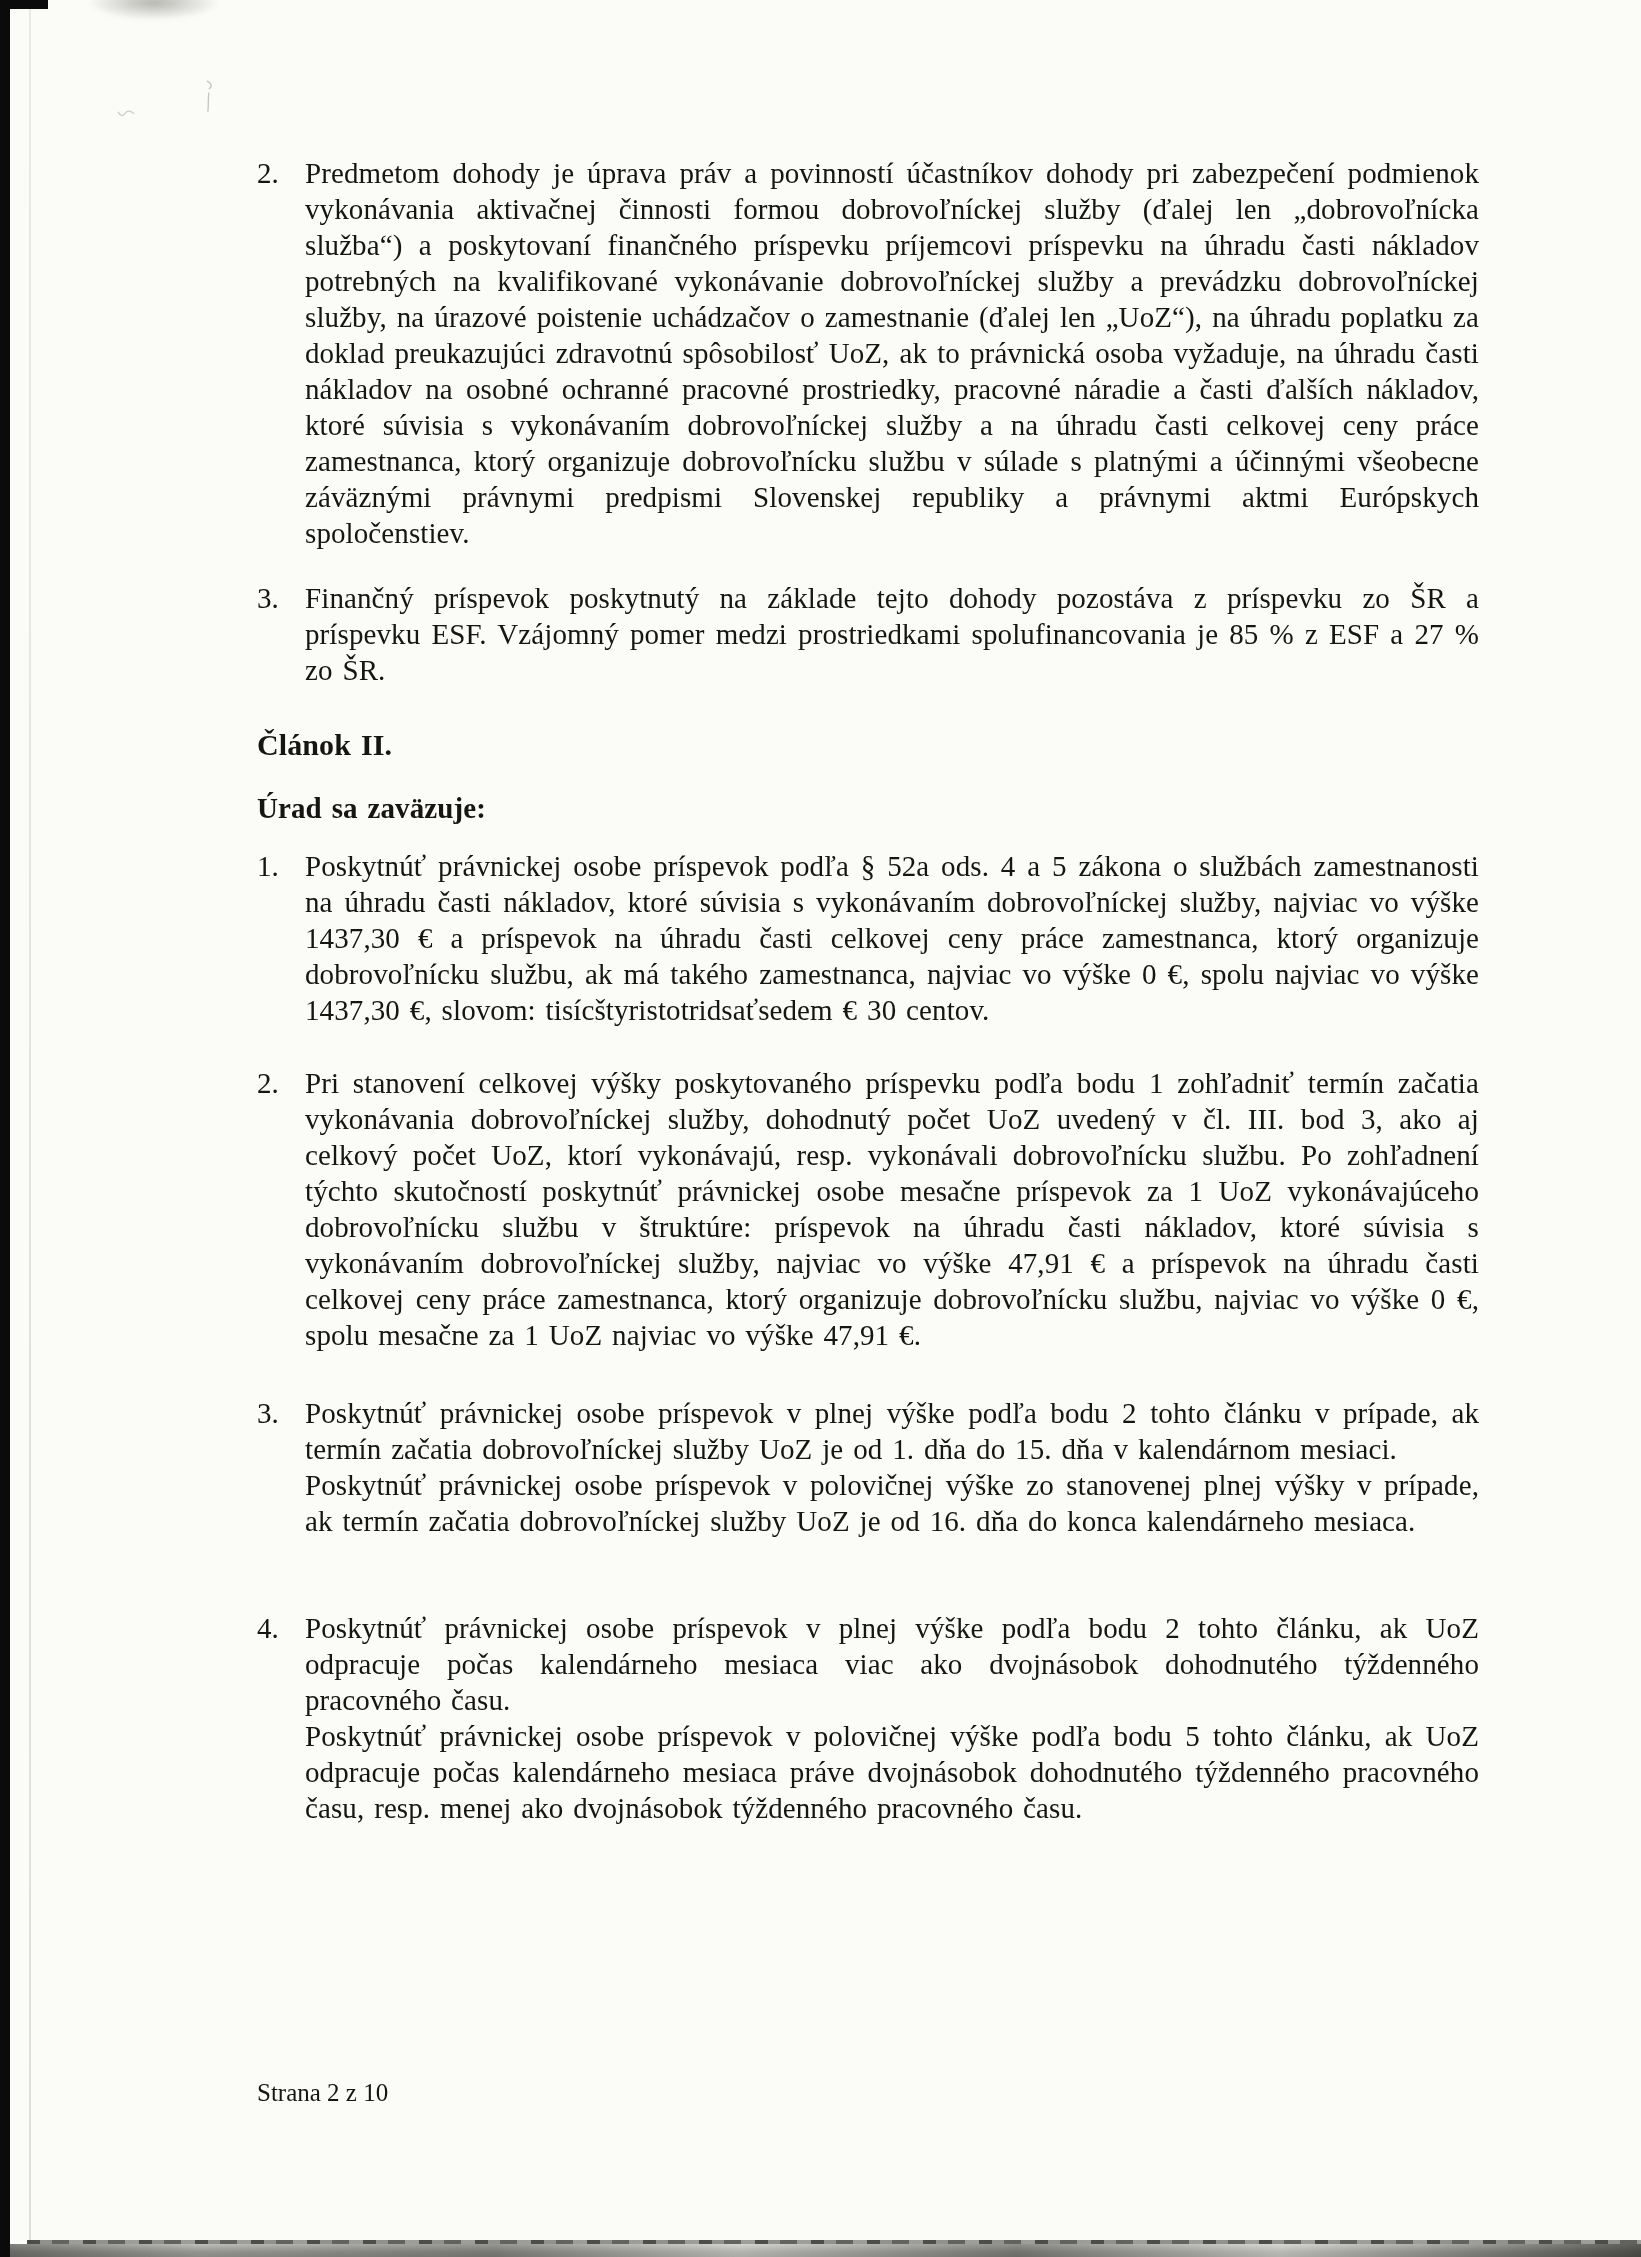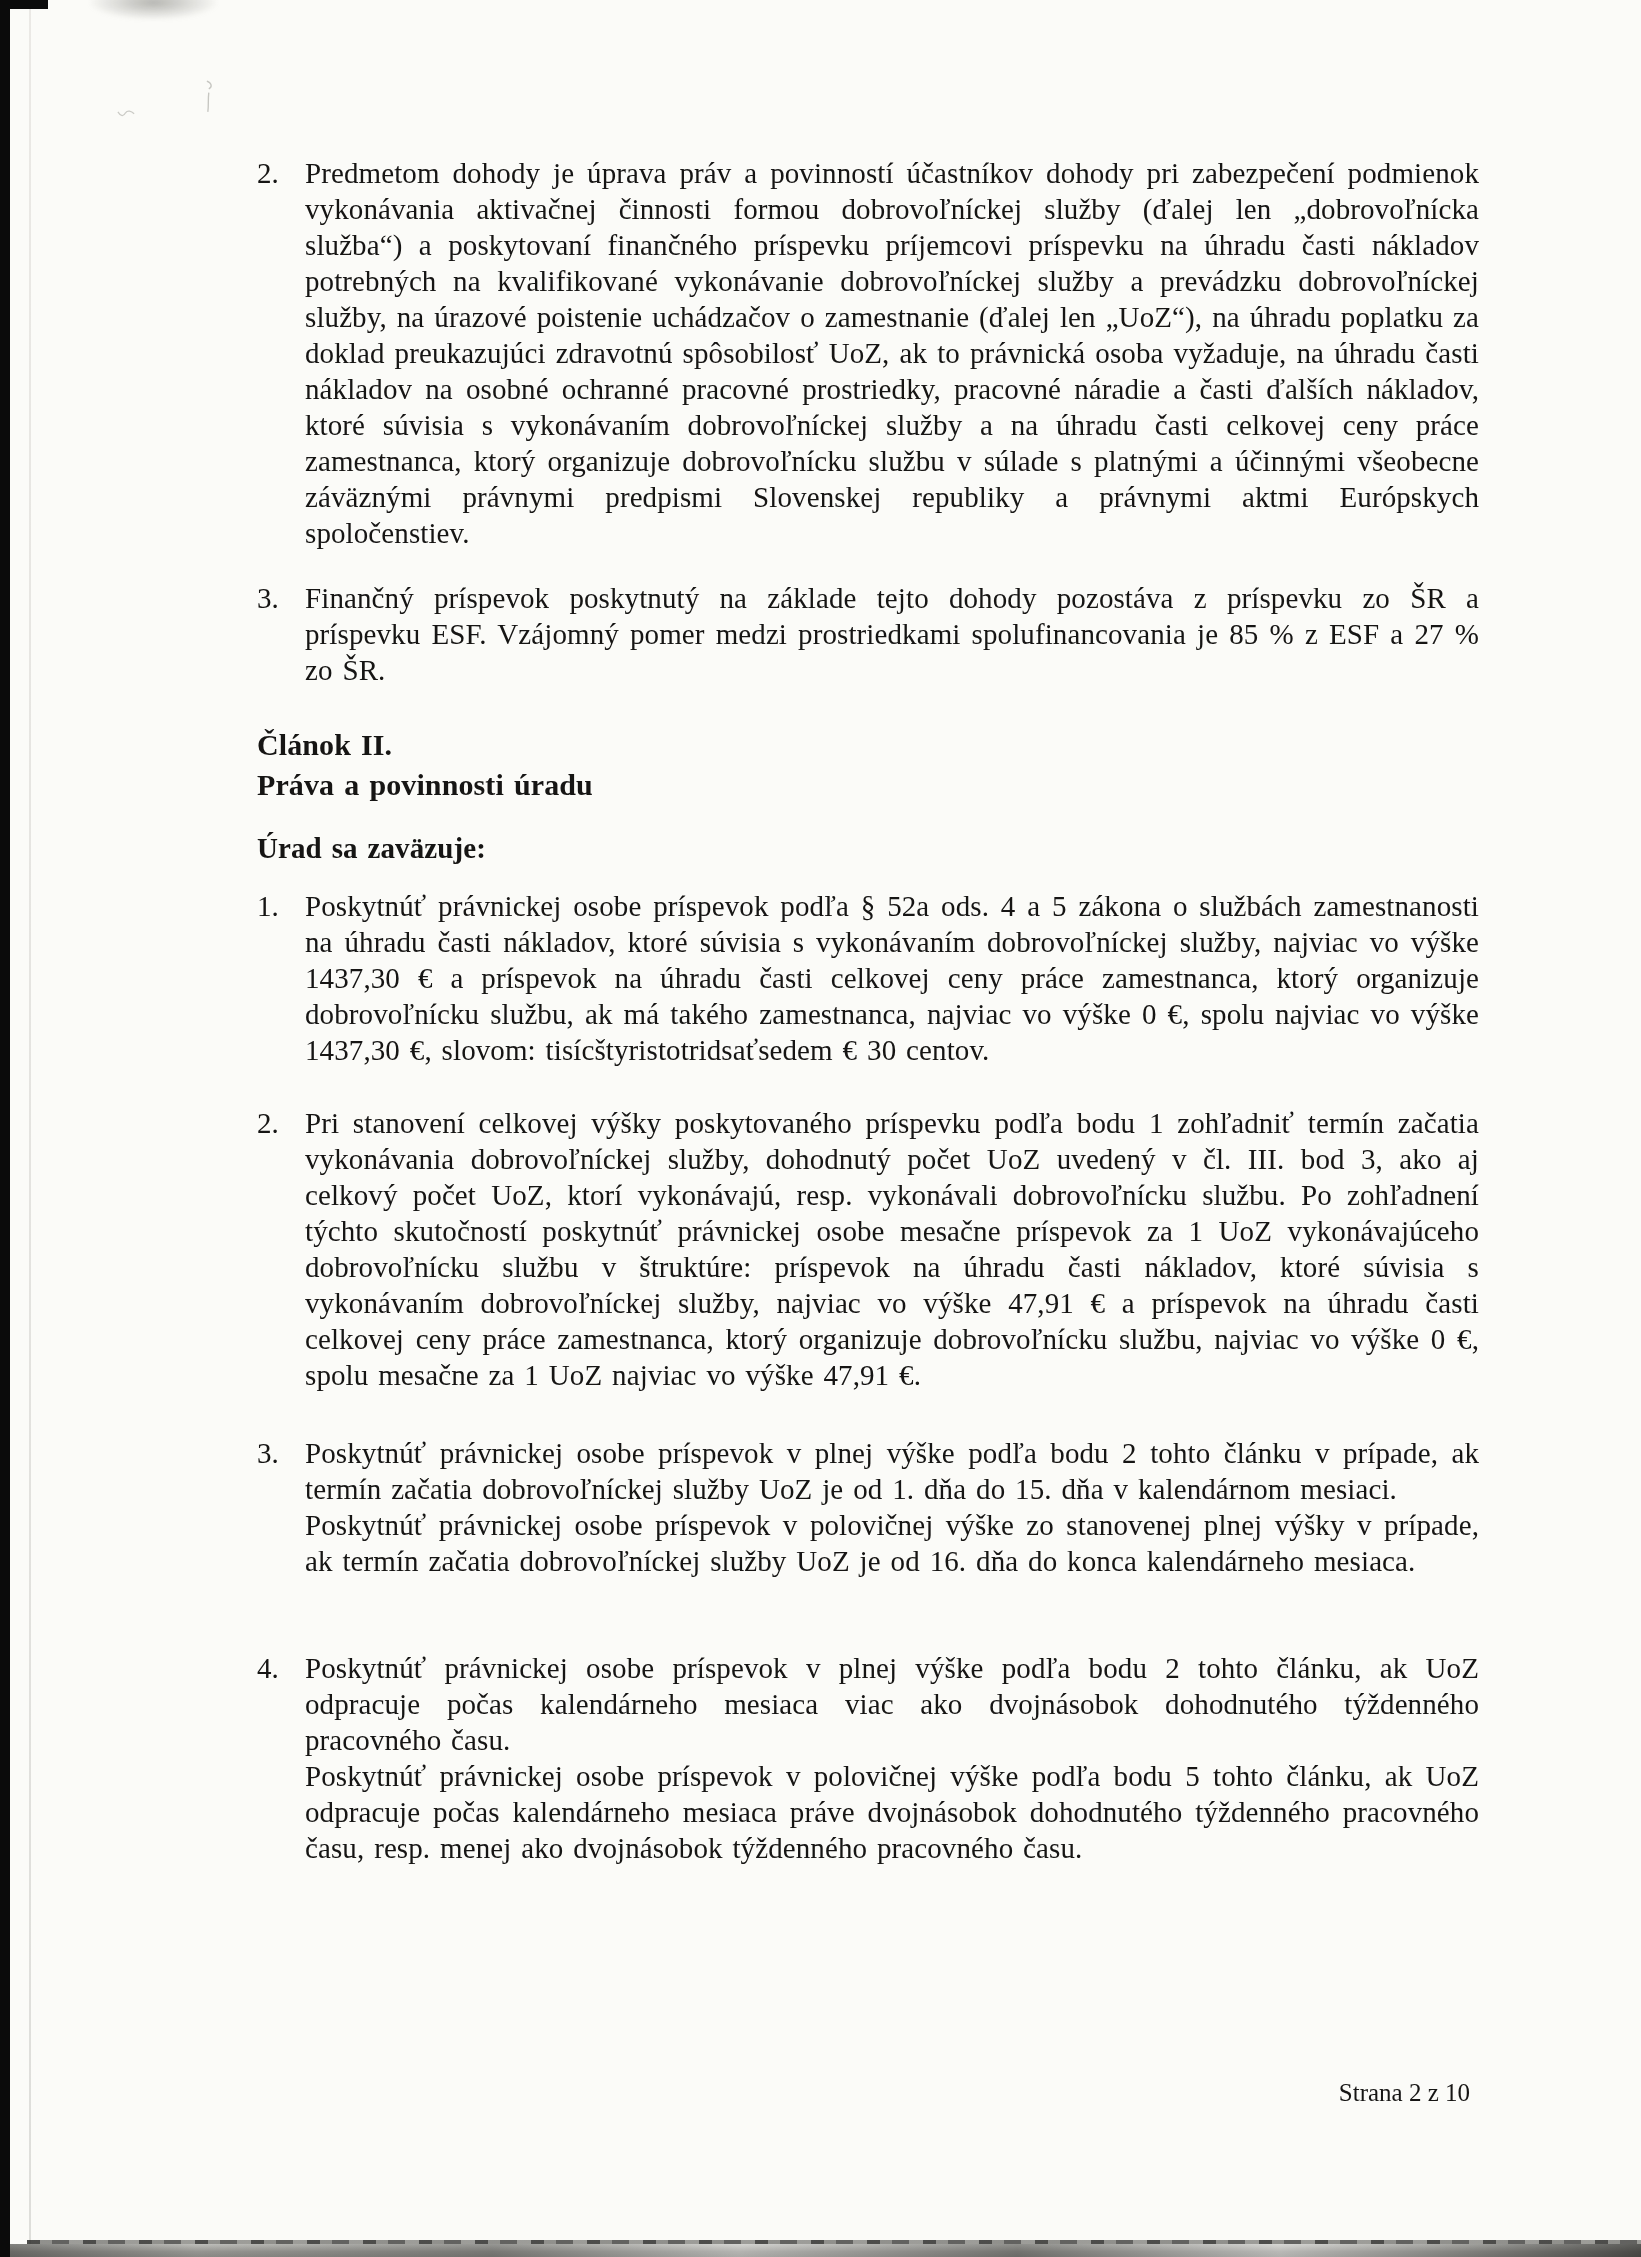--- a/index.html
+++ b/index.html
@@ -66,21 +66,21 @@
   .heading { font-weight:bold; font-size:30px; line-height:40px; margin:37px 0 25px 0; }
   .lead { font-weight:bold; margin-bottom:22px; }
 
   .ob-1 { margin-bottom:37px; }
   .ob-2 { margin-bottom:42px; }
   .ob-3 { margin-bottom:71px; }
   .ob-4 { margin-bottom:0; }
 
   .footer {
     position:absolute; top:2076px; left:257px; width:1213px;
-    text-align:right; font-size:25px; line-height:33px; z-index:2;
+    font-size:25px; line-height:33px; z-index:2;
   }
 </style>
 </head>
 <body>
 
 <div class="edge-left"></div>
 <div class="edge-top-left"></div>
 <div class="paper-edge-left"></div>
 <div class="top-shadow"></div>
 <div class="bottom-edge-line"></div>
@@ -100,21 +100,20 @@
     <div><span>Predmetom dohody je úprava práv a povinností účastníkov dohody pri zabezpečení podmienok vykonávania aktivačnej činnosti formou dobrovoľníckej služby (ďalej len „dobrovoľnícka služba“) a poskytovaní finančného príspevku príjemcovi príspevku na úhradu časti nákladov potrebných na kvalifikované vykonávanie dobrovoľníckej služby a prevádzku dobrovoľníckej služby, na úrazové poistenie uchádzačov o zamestnanie (ďalej len „UoZ“), na úhradu poplatku za doklad preukazujúci zdravotnú spôsobilosť UoZ, ak to právnická osoba vyžaduje, na úhradu časti nákladov na osobné ochranné pracovné prostriedky, pracovné náradie a časti ďalších nákladov, ktoré súvisia s vykonávaním dobrovoľníckej služby a na úhradu časti celkovej ceny práce zamestnanca, ktorý organizuje dobrovoľnícku službu v súlade s platnými a účinnými všeobecne záväznými právnymi predpismi Slovenskej republiky a právnymi aktmi Európskych spoločenstiev.</span></div>
   </div>
 
   <div class="li item-intro-3">
     <span class="num">3.</span>
     <div><span>Finančný príspevok poskytnutý na základe tejto dohody pozostáva z príspevku zo ŠR a príspevku ESF. Vzájomný pomer medzi prostriedkami spolufinancovania je 85 % z ESF a 27 % zo ŠR.</span></div>
   </div>
 
   <div class="heading">
     <div>Článok II.</div>
-    <div>Práva a povinnosti úradu</div>
   </div>
 
   <div class="lead">Úrad sa zaväzuje:</div>
 
   <div class="li ob-1">
     <span class="num">1.</span>
     <div><span>Poskytnúť právnickej osobe príspevok podľa § 52a ods. 4 a 5 zákona o službách zamestnanosti na úhradu časti </span><span class="b">nákladov, ktoré súvisia s vykonávaním dobrovoľníckej služby,</span><span> najviac vo výške </span><span class="b">1437,30 €</span><span> a príspevok na úhradu časti </span><span class="b">celkovej ceny práce zamestnanca, ktorý organizuje dobrovoľnícku službu</span><span>, ak má takého zamestnanca, najviac vo výške </span><span class="b">0 €</span><span>, </span><span class="b">spolu najviac vo výške 1437,30 €</span><span>, slovom: tisícštyristotridsaťsedem € 30 centov.</span></div>
   </div>
 
   <div class="li ob-2">

